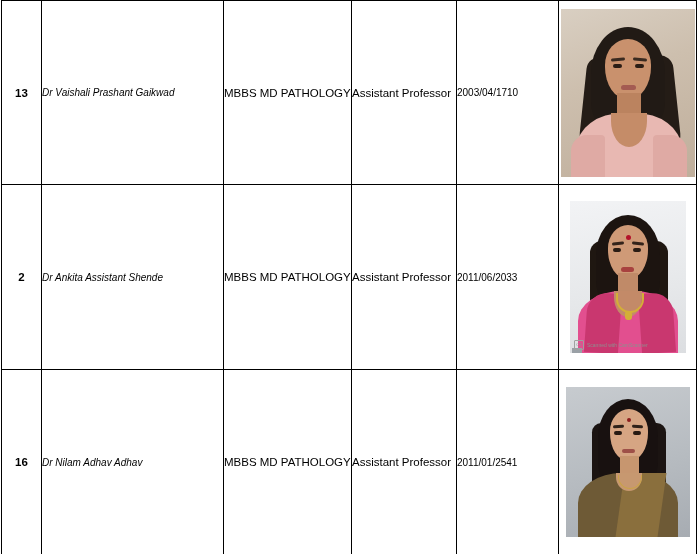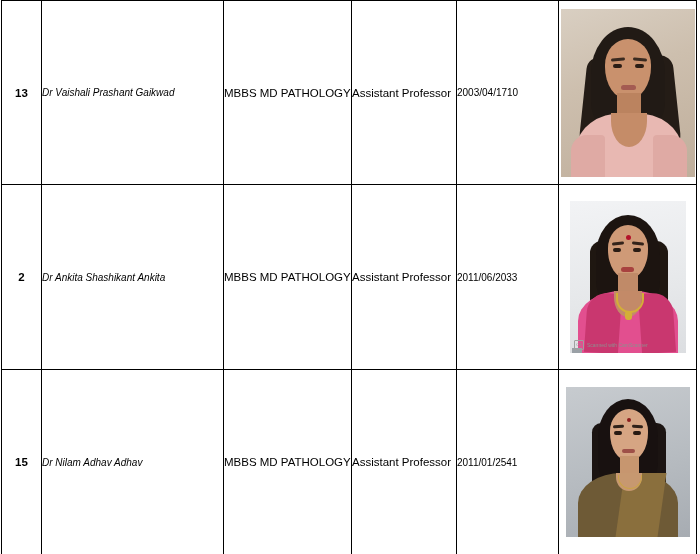--- a/index.html
+++ b/index.html
@@ -451,21 +451,21 @@
               <div class="p1-vneck"></div>
               <div class="p1-sleeve-l"></div>
               <div class="p1-sleeve-r"></div>
             </div>
           </div>
         </td>
       </tr>
 
       <tr class="row-2">
         <td class="col-sr cell-sr">2</td>
-        <td class="col-name cell-name">Dr Ankita Shashikant Ankita</td>
+        <td class="col-name cell-name">Dr Ankita Assistant Shende</td>
         <td class="col-qual cell-qual">MBBS MD PATHOLOGY</td>
         <td class="col-desig cell-desig">Assistant Professor</td>
         <td class="col-date cell-date">2011/06/2033</td>
         <td class="col-photo cell-photo">
           <div class="photo-wrap">
             <div class="portrait portrait-2">
               <div class="p2-hair-l"></div>
               <div class="p2-hair-r"></div>
               <div class="p2-hair"></div>
               <div class="p2-face"></div>
@@ -486,21 +486,21 @@
               <div class="p2-watermark">
                 <span class="wm-badge">CS</span>
                 <span>Scanned with CamScanner</span>
               </div>
             </div>
           </div>
         </td>
       </tr>
 
       <tr class="row-3">
-        <td class="col-sr cell-sr">15</td>
+        <td class="col-sr cell-sr">16</td>
         <td class="col-name cell-name">Dr Nilam Adhav Adhav</td>
         <td class="col-qual cell-qual">MBBS MD PATHOLOGY</td>
         <td class="col-desig cell-desig">Assistant Professor</td>
         <td class="col-date cell-date">2011/01/2541</td>
         <td class="col-photo cell-photo">
           <div class="photo-wrap">
             <div class="portrait portrait-3">
               <div class="p3-hair-l"></div>
               <div class="p3-hair-r"></div>
               <div class="p3-hair"></div>

